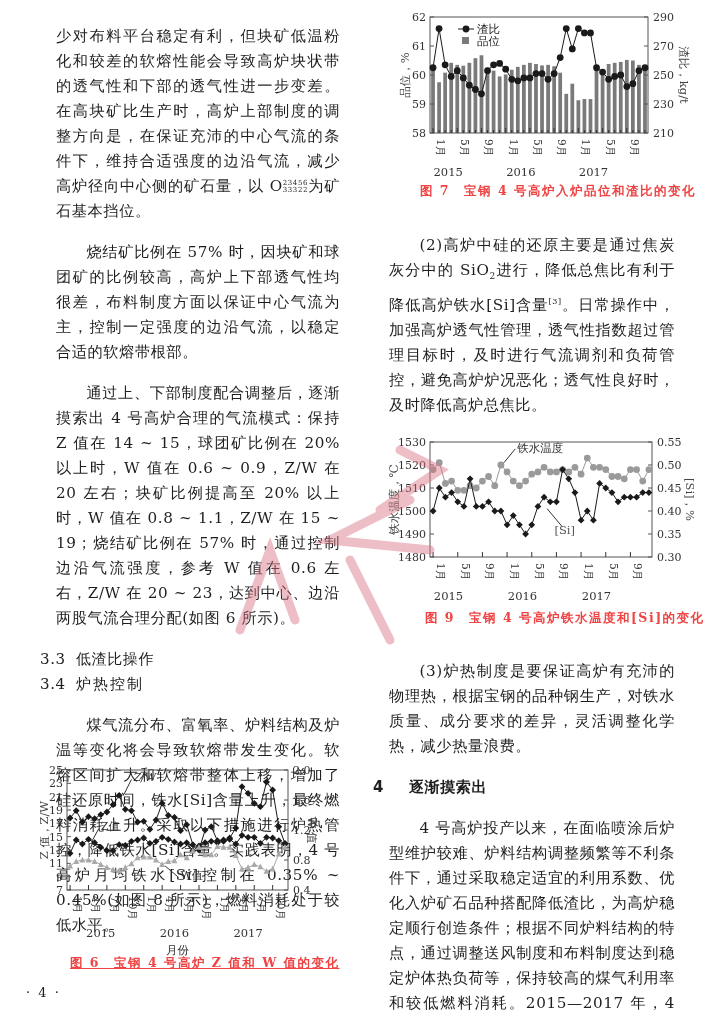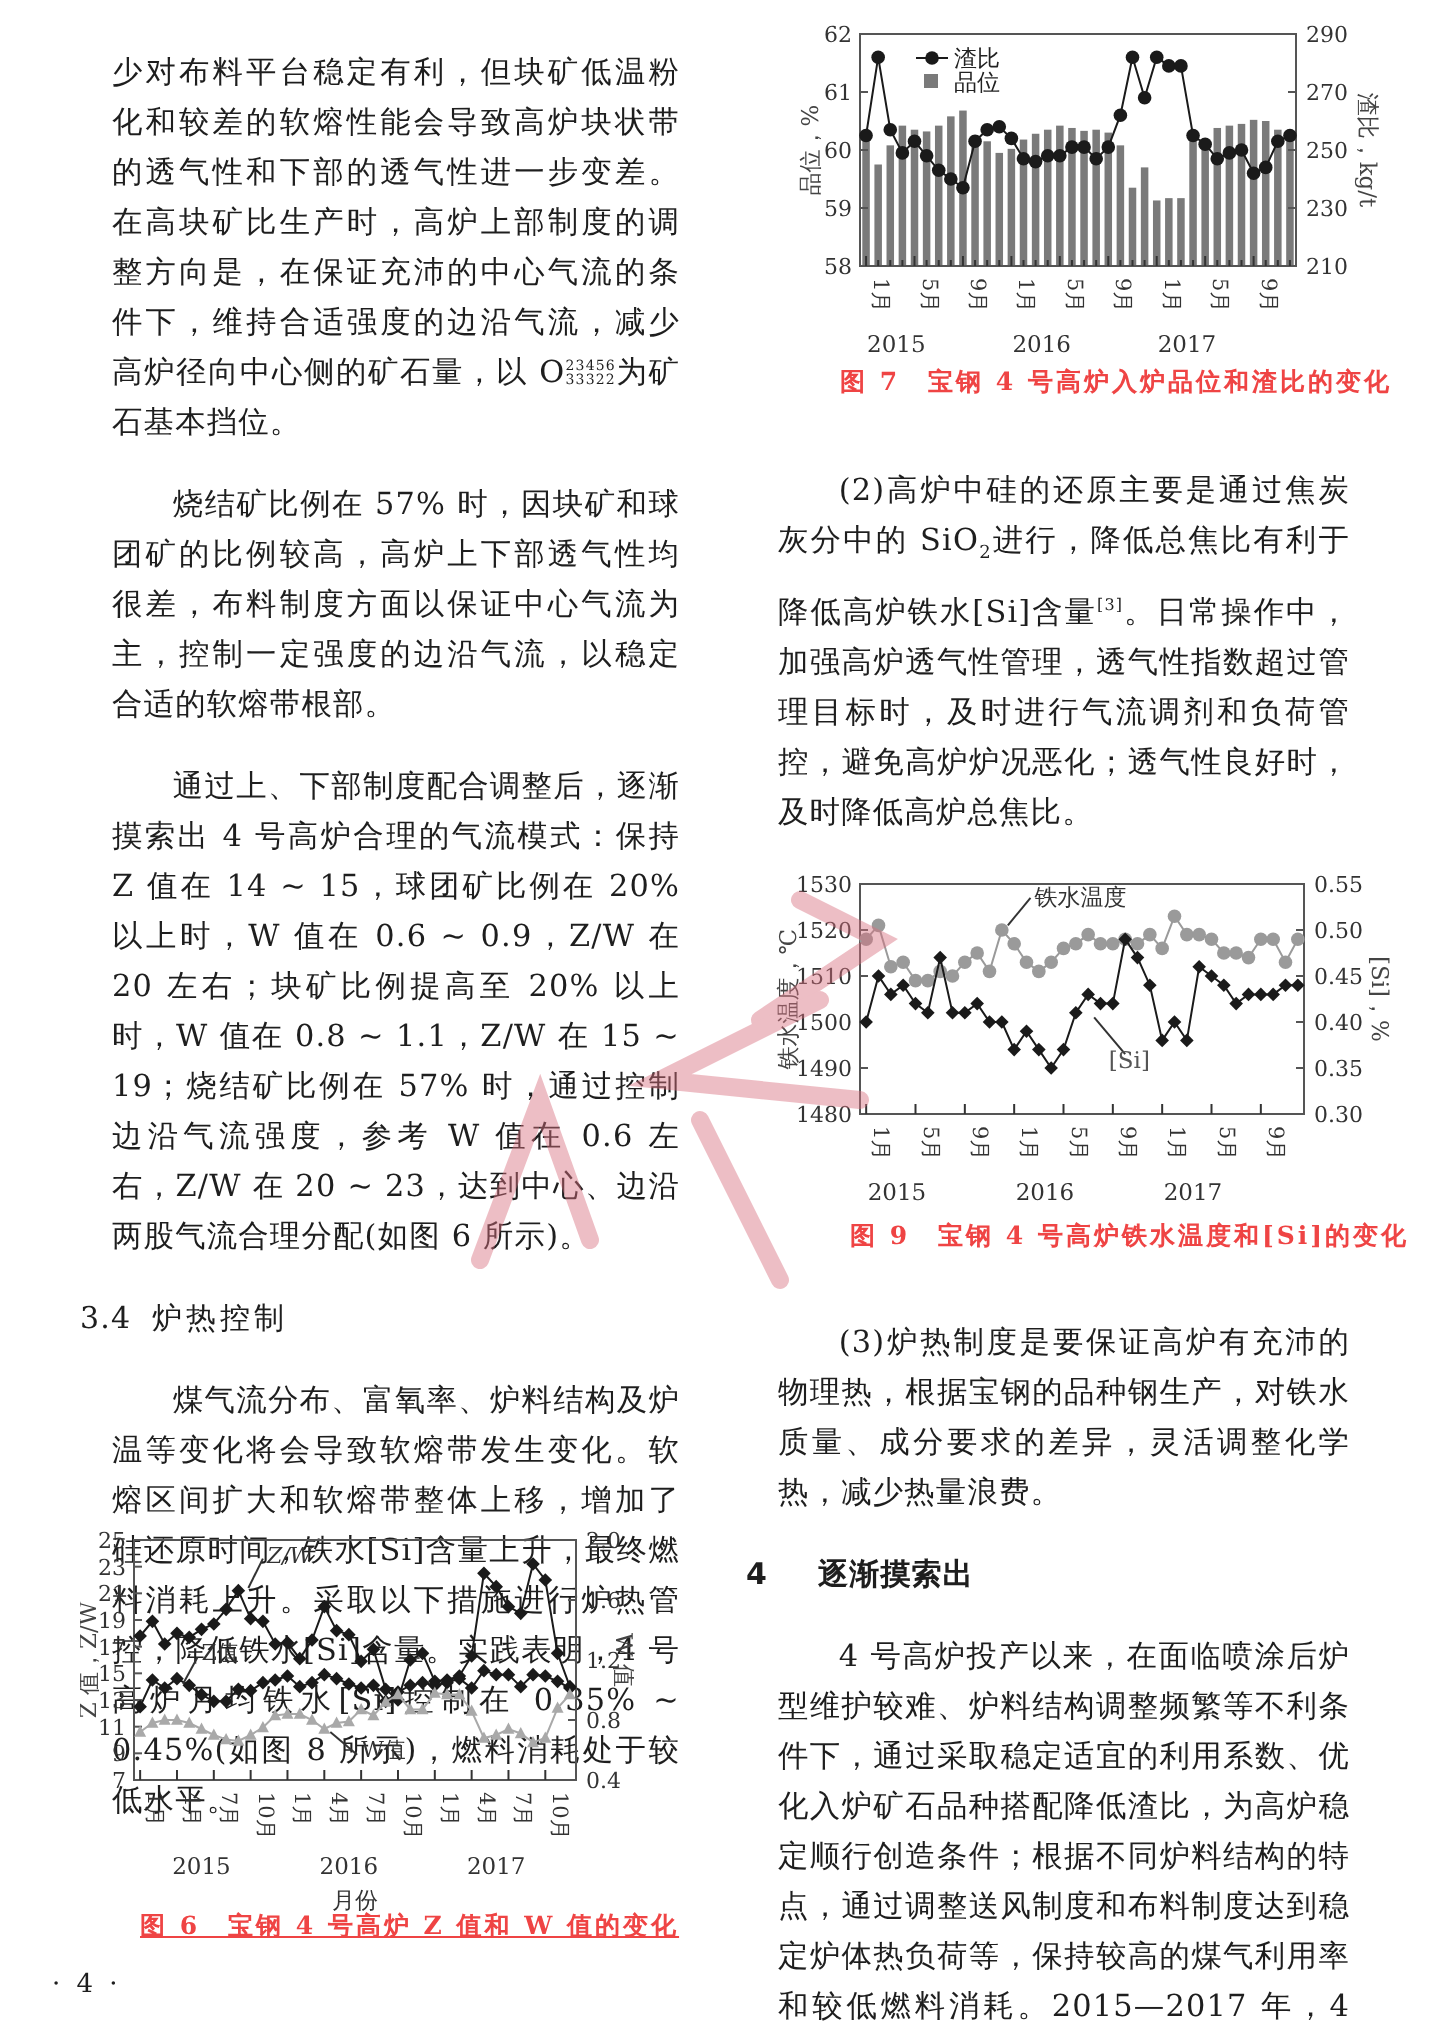--- a/index.html
+++ b/index.html
@@ -23,20 +23,21 @@
   .watermark { position:absolute; pointer-events:none; }
   svg text { font-family:"DejaVu Serif","Liberation Serif",serif; }
 </style>
 </head>
 <body>
 
 <div class="col col-left">
   <p><span>少对布料平台稳定有利，但块矿低温粉化和较差的软熔性能会导致高炉块状带的透气性和下部的透气性进一步变差。在高块矿比生产时，高炉上部制度的调整方向是，在保证充沛的中心气流的条件下，维持合适强度的边沿气流，减少高炉径向中心侧的矿石量，以 </span><span><span>O</span><span class="supsub"><span>23456</span><br><span>33322</span></span></span><span>为矿石基本挡位。</span></p>
   <p class="indent">烧结矿比例在 57% 时，因块矿和球团矿的比例较高，高炉上下部透气性均很差，布料制度方面以保证中心气流为主，控制一定强度的边沿气流，以稳定合适的软熔带根部。</p>
   <p class="indent">通过上、下部制度配合调整后，逐渐摸索出 4 号高炉合理的气流模式：保持 Z 值在 14 ~ 15，球团矿比例在 20% 以上时，W 值在 0.6 ~ 0.9，Z/W 在 20 左右；块矿比例提高至 20% 以上时，W 值在 0.8 ~ 1.1，Z/W 在 15 ~ 19；烧结矿比例在 57% 时，通过控制边沿气流强度，参考 W 值在 0.6 左右，Z/W 在 20 ~ 23，达到中心、边沿两股气流合理分配(如图 6 所示)。</p>
+  <p class="sec"><span class="num">3.3</span><span class="title">低渣比操作</span></p>
   <p class="sec sec-italic"><span class="num">3.4</span><span class="title">炉热控制</span></p>
   <p class="indent">煤气流分布、富氧率、炉料结构及炉温等变化将会导致软熔带发生变化。软熔区间扩大和软熔带整体上移，增加了硅还原时间，铁水[Si]含量上升，最终燃料消耗上升。采取以下措施进行炉热管控，降低铁水[Si]含量。实践表明，4 号高炉月均铁水[Si]控制在 0.35% ~ 0.45%(如图 8 所示)，燃料消耗处于较低水平。</p>
 </div>
 
 <div class="fig" style="left:40px; top:762px; width:320px; height:200px;">
   <svg id="fig6" width="320" height="200">
       <rect x="27" y="8" width="221" height="120" fill="none" stroke="#555" stroke-width="1"></rect>
       <line x1="27" x2="31" y1="128" y2="128" stroke="#555"></line>
       <text x="23" y="132" font-size="11" text-anchor="end" fill="#333">7</text>
       <line x1="27" x2="31" y1="114.66666666666667" y2="114.66666666666667" stroke="#555"></line>

